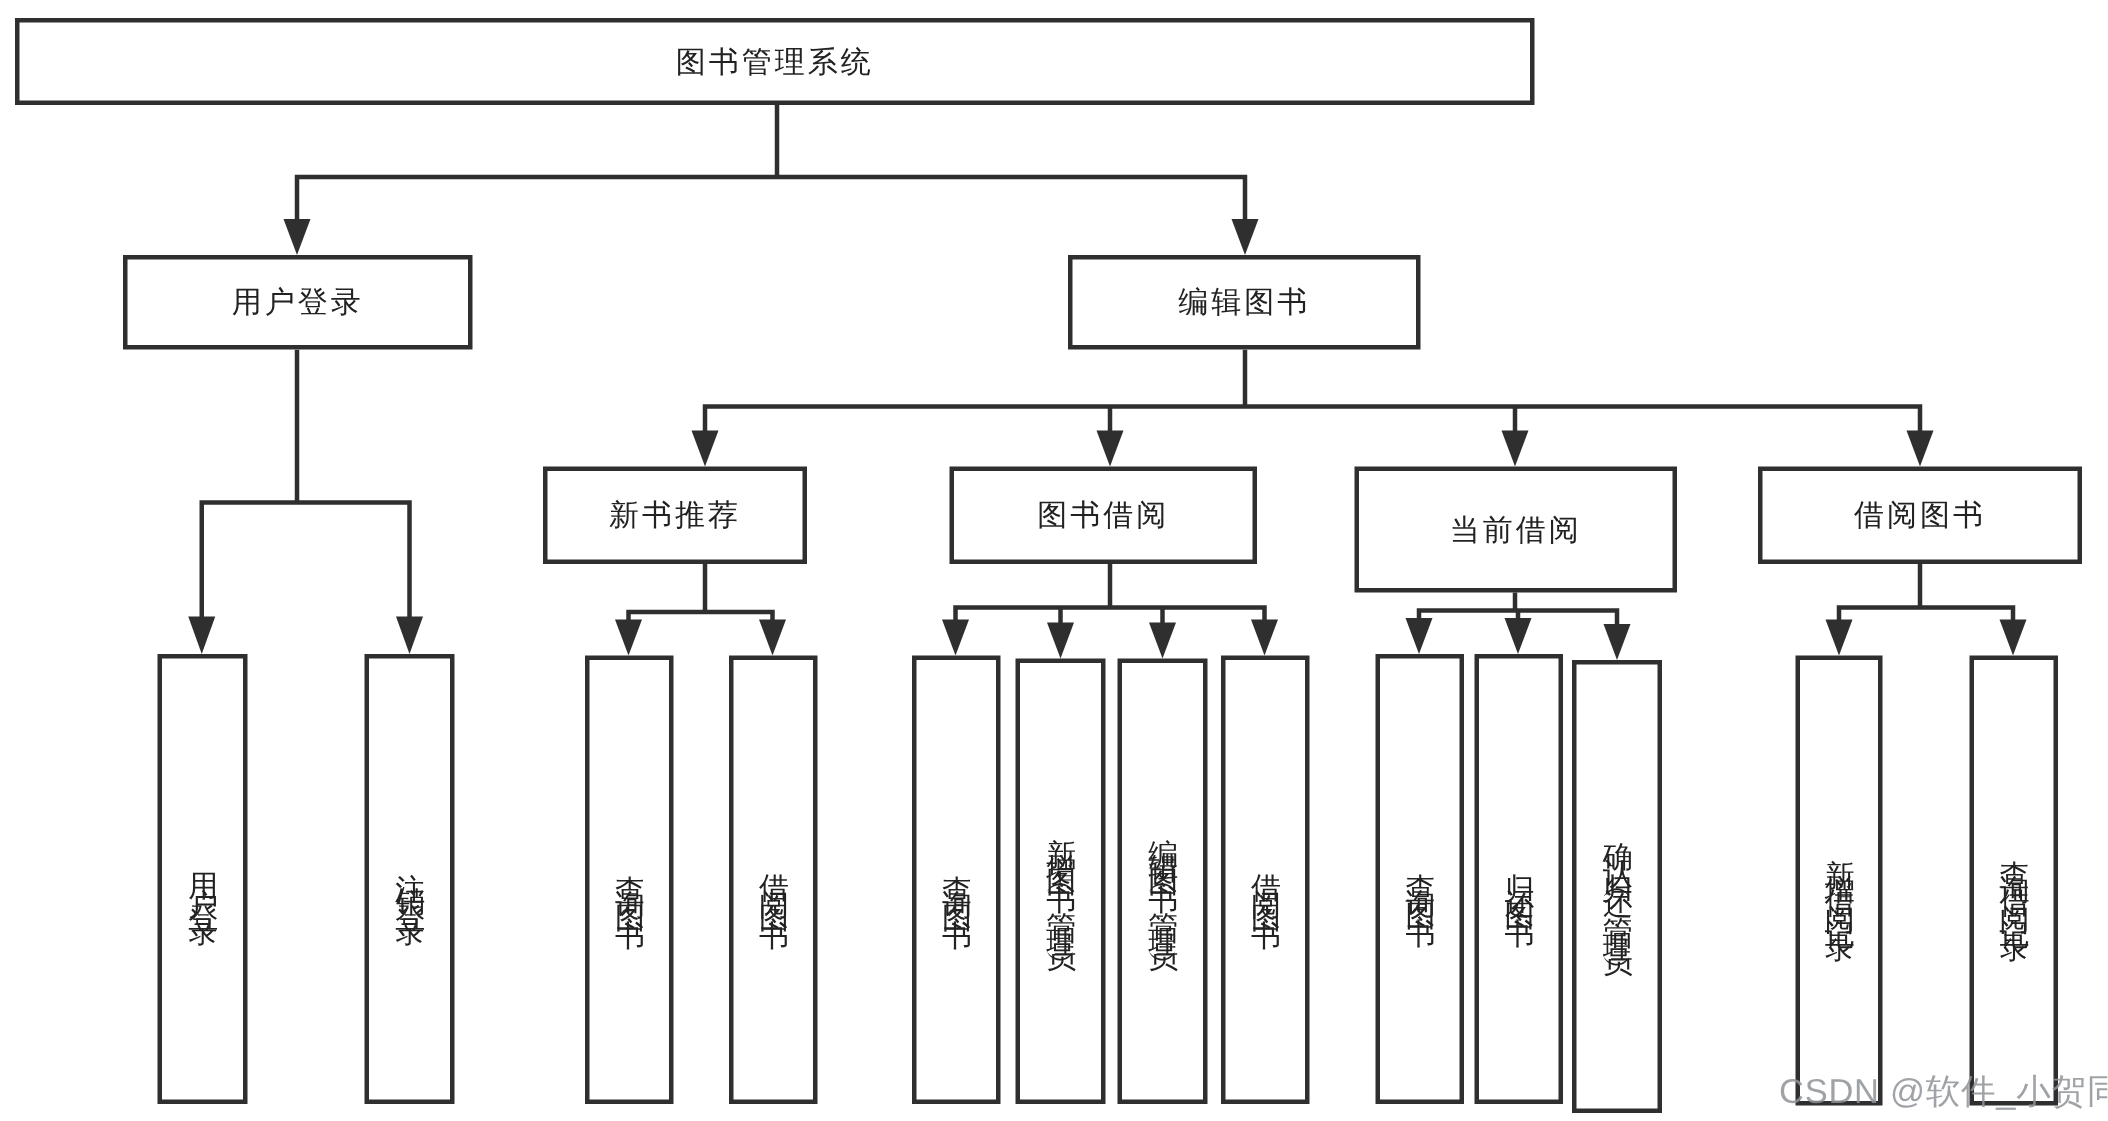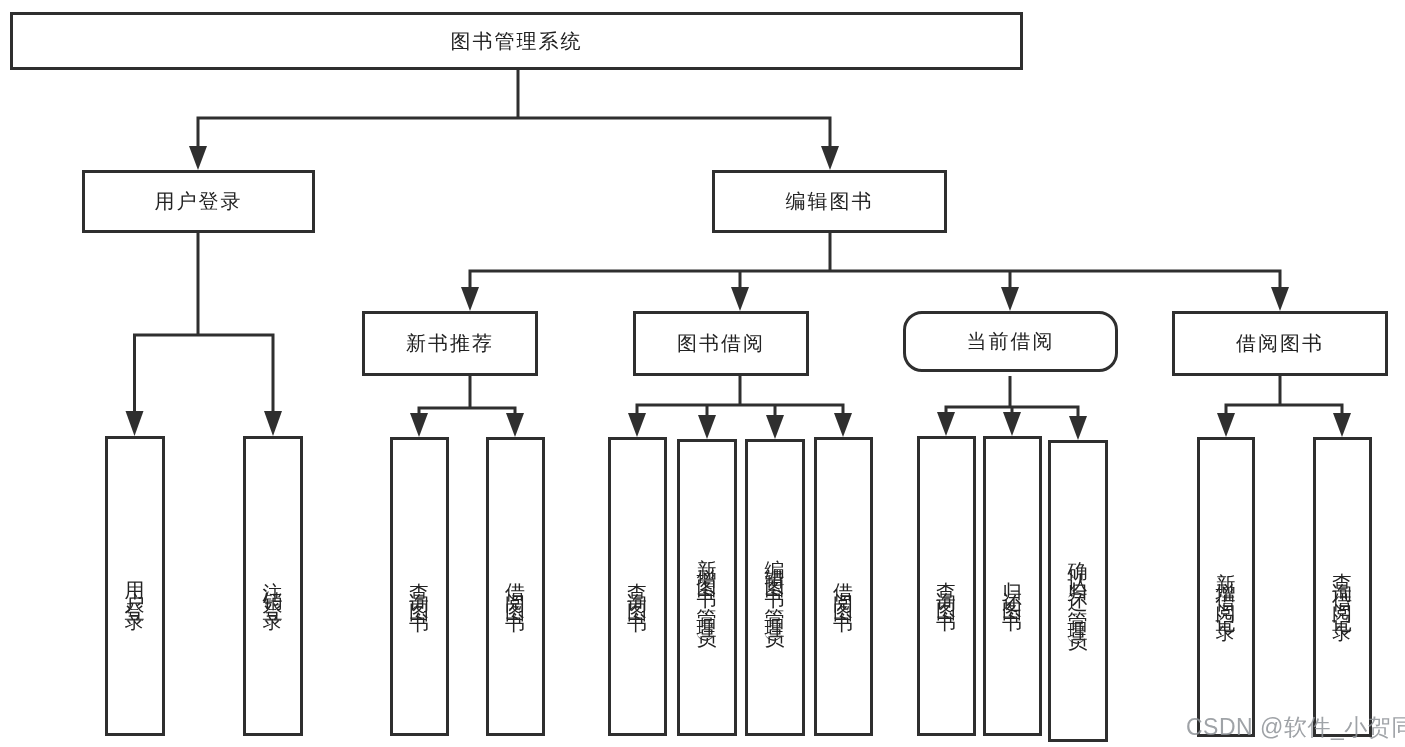--- a/index.html
+++ b/index.html
@@ -107,24 +107,24 @@
   <div class="node" style="left:82px; top:170px; width:233px; height:63px;">
     <span>用户登录</span>
   </div>
   <div class="node" style="left:712px; top:170px; width:235px; height:63px;">
     <span>编辑图书</span>
   </div>
 
   <div class="node" style="left:362px; top:311px; width:176px; height:65px;">
     <span>新书推荐</span>
   </div>
-  <div class="node" style="left:633px; top:311px; width:176px; height:65px;">
+  <div class="node" style="left:633px; top:311px; width:205px; height:65px;">
     <span>图书借阅</span>
   </div>
-  <div class="node" style="left:903px; top:311px; width:215px; height:61px;border-radius:19px;">
+  <div class="node" style="left:903px; top:311px; width:215px; height:84px;">
     <span>当前借阅</span>
   </div>
   <div class="node" style="left:1172px; top:311px; width:216px; height:65px;">
     <span>借阅图书</span>
   </div>
 
   <div class="node leaf" style="left:105px; top:436px; width:60px; height:300px;">
     <span class="vtext">用户登录</span>
   </div>
   <div class="node leaf" style="left:243px; top:436px; width:60px; height:300px;">

